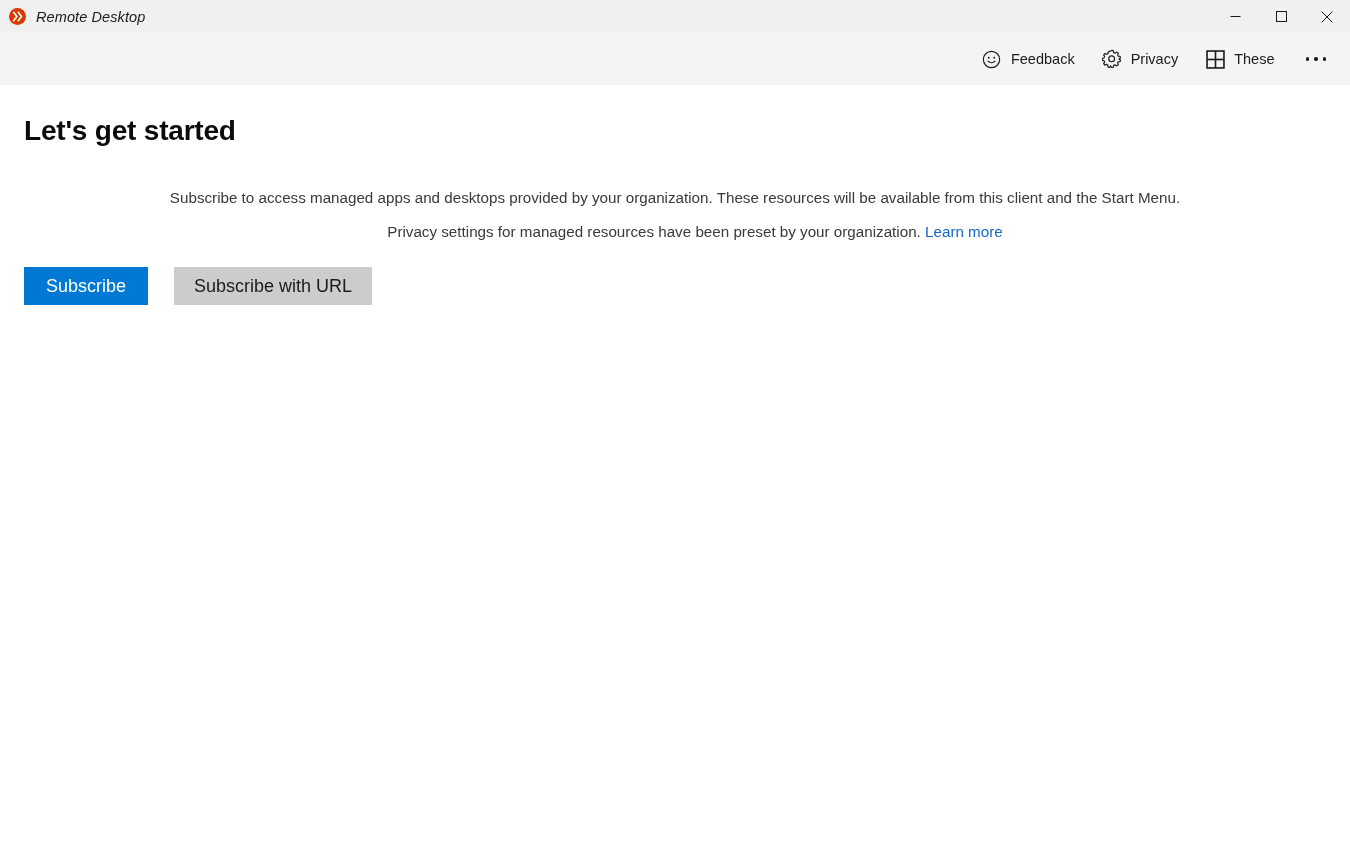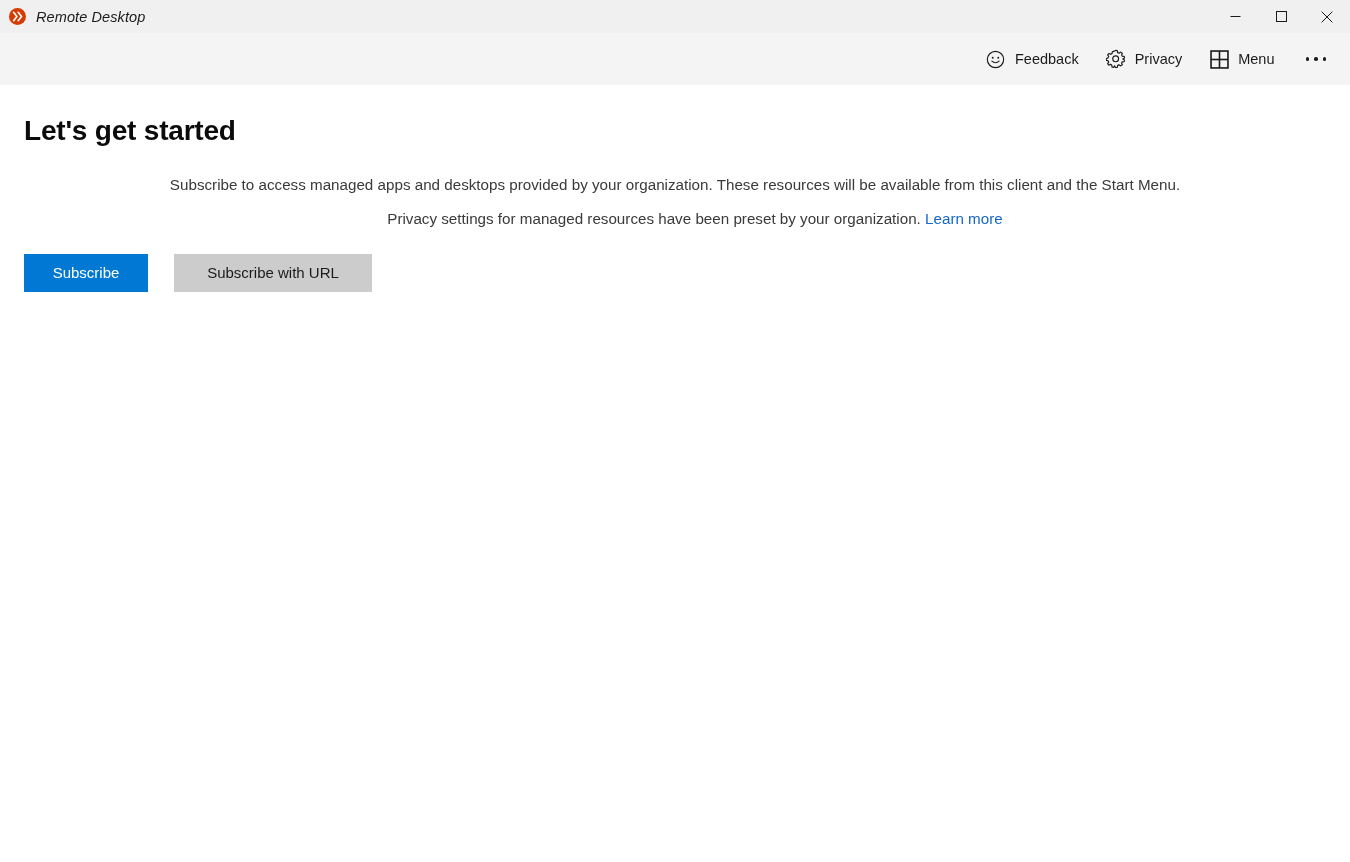--- a/index.html
+++ b/index.html
@@ -114,21 +114,21 @@
 
   
   .content {
     background: #ffffff;
     padding: 31px 24px 0 24px;
   }
   .page-title {
     font-size: 28px;
     font-weight: bold;
     color: #0b0b0b;
-    margin: 0 0 28px 0;
+    margin: 0 0 41px 0;
     line-height: 1.1;
     letter-spacing: -0.2px;
   }
   .body-line {
     font-size: 15.2px;
     color: #3a3a3a;
     line-height: 1.35;
     margin: 0 0 14px 0;
     text-align: center;
   }
@@ -141,21 +141,21 @@
 
   .btnrow {
     display: flex;
     align-items: center;
     gap: 26px;
   }
   .btn {
     height: 38px;
     border: 0;
     font-family: "Liberation Sans", sans-serif;
-    font-size: 15px;
+    font-size: 18px;
     line-height: 1;
     cursor: default;
     display: inline-flex;
     align-items: center;
     justify-content: center;
     padding: 0 18px;
   }
   .btn-primary {
     background: #0078d4;
     color: #ffffff;
@@ -230,21 +230,21 @@
   </button>
 
   <button class="cmditem">
     <span class="ico">
       <svg width="19" height="19" viewBox="0 0 20 20" aria-hidden="true">
         <rect x="1.1" y="1.1" width="17.8" height="17.8" fill="none" stroke="#1b1b1b" stroke-width="1.7"></rect>
         <line x1="10" y1="1.1" x2="10" y2="18.9" stroke="#1b1b1b" stroke-width="1.7"></line>
         <line x1="1.1" y1="10" x2="18.9" y2="10" stroke="#1b1b1b" stroke-width="1.7"></line>
       </svg>
     </span>
-    <span class="lbl">Menu</span>
+    <span class="lbl">These</span>
   </button>
 
   <button class="cmditem more">
     <span class="dots">
       <i></i>
         <i></i>
         <i></i>
     </span>
   </button>
 

